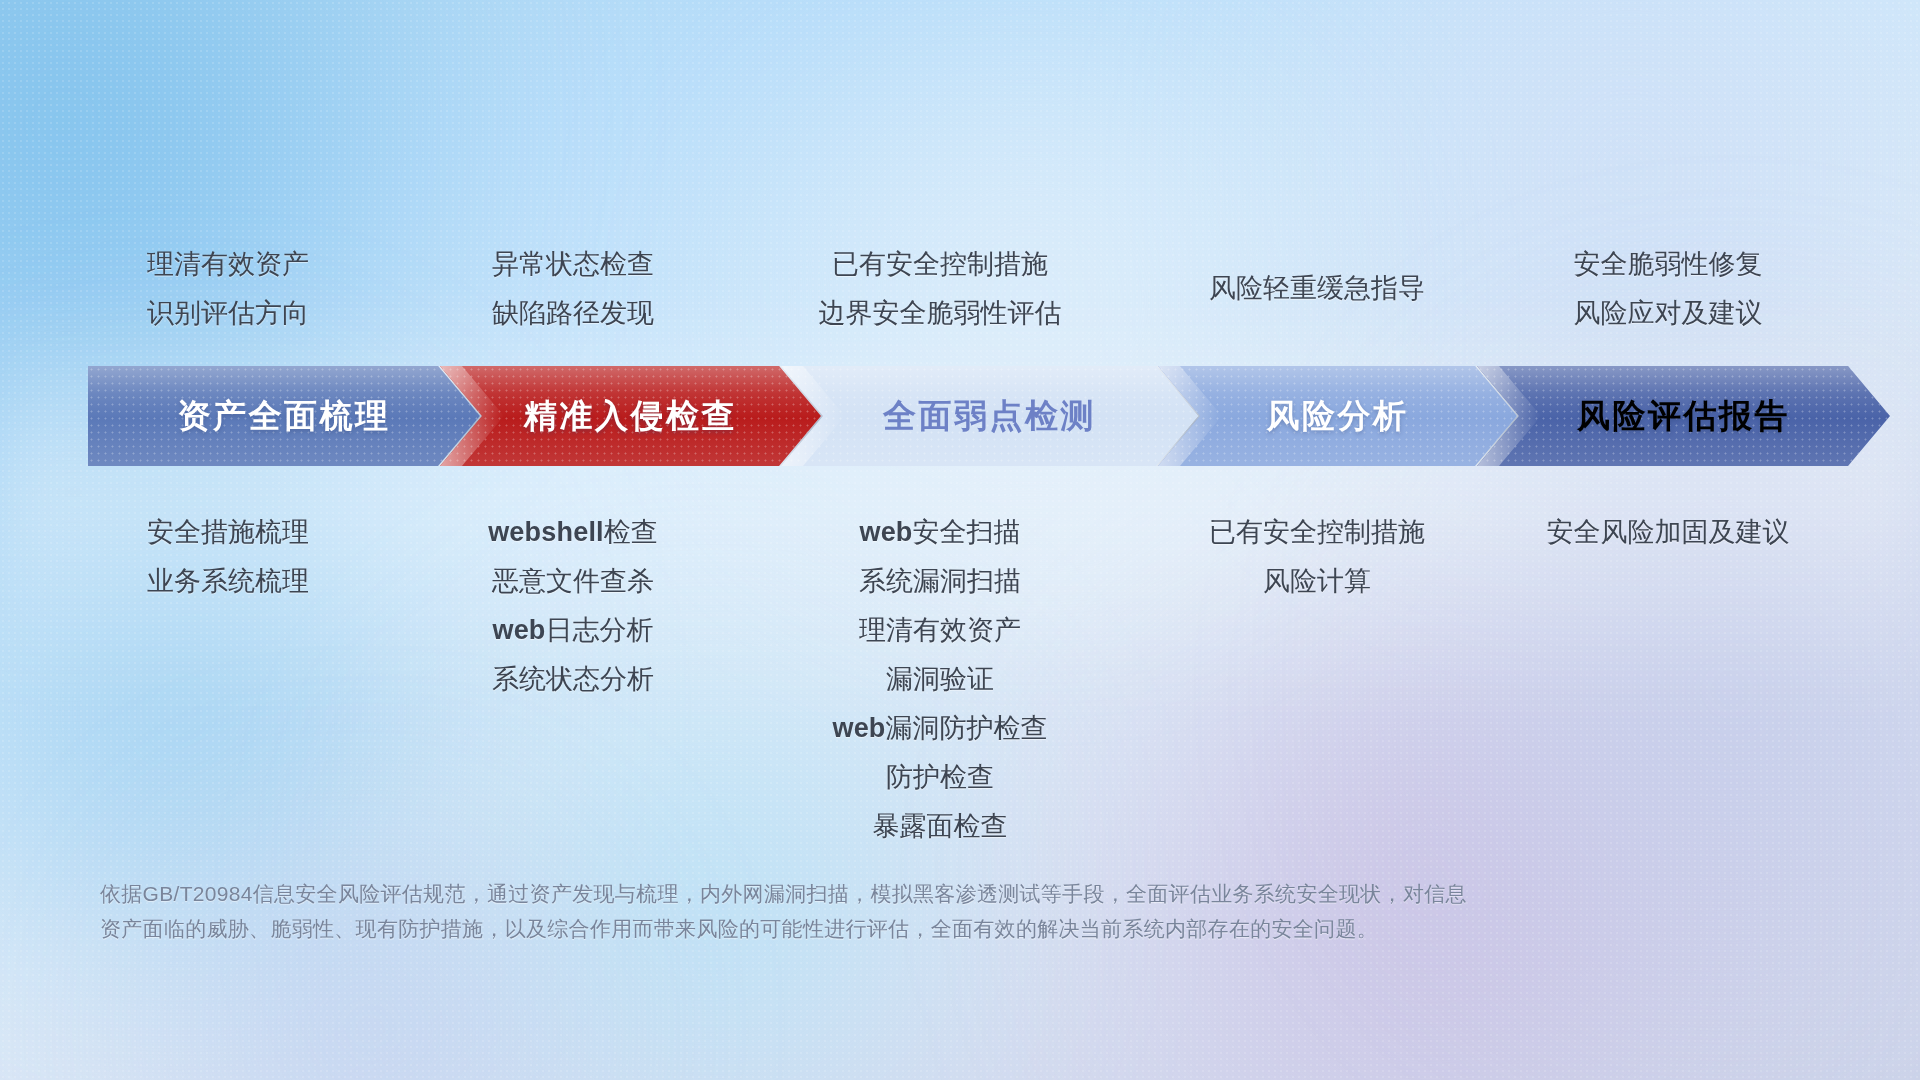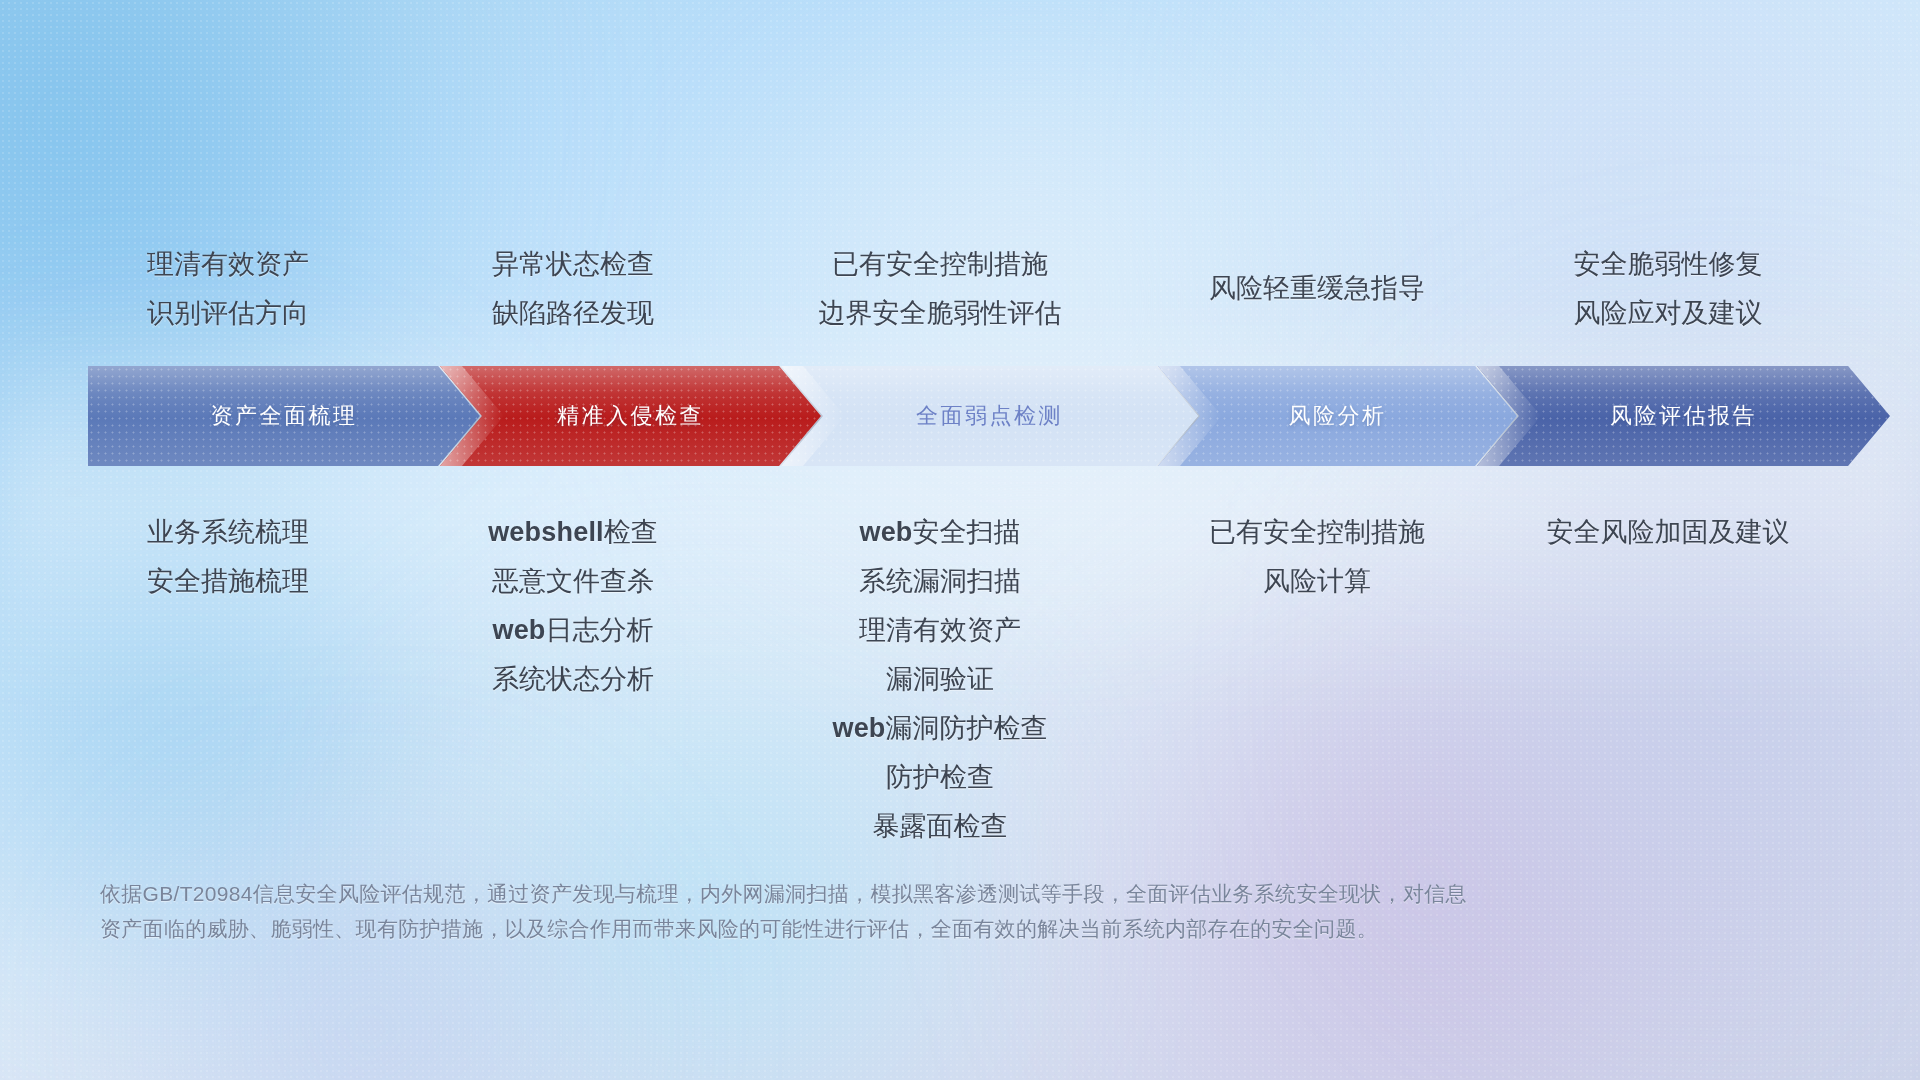--- a/index.html
+++ b/index.html
@@ -63,21 +63,21 @@
   .band{position:absolute;left:88px;top:366px;width:1760px;height:100px;}
   .arrow{
     position:absolute;top:0;height:100px;
     display:flex;align-items:center;justify-content:center;
     clip-path:polygon(0 0, calc(100% - 42px) 0, 100% 50%, calc(100% - 42px) 100%, 0 100%, 42px 50%);
   }
   .arrow.first{
     clip-path:polygon(0 0, calc(100% - 42px) 0, 100% 50%, calc(100% - 42px) 100%, 0 100%);
   }
   .arrow .lbl{
-    font-size:22px;font-weight:400;letter-spacing:2.5px;
+    font-size:33px;font-weight:700;letter-spacing:2.5px;
     position:relative;z-index:3;white-space:nowrap;
   }
   .arrow .gloss{
     position:absolute;inset:0;z-index:2;pointer-events:none;
     background:linear-gradient(180deg,rgba(255,255,255,.34) 0%,rgba(255,255,255,.10) 28%,rgba(255,255,255,0) 52%,rgba(255,255,255,.12) 100%);
   }
   .arrow .edge{
     position:absolute;left:0;top:0;width:64px;height:100px;z-index:2;pointer-events:none;
     background:linear-gradient(90deg,rgba(255,255,255,.55),rgba(255,255,255,0));
     clip-path:polygon(0 0, 22px 0, 64px 50%, 22px 100%, 0 100%, 42px 50%);
@@ -169,29 +169,29 @@
         <div class="gloss"></div>
         <div class="speck"></div>
         <div class="edge"></div>
         <div class="lbl" style="color: rgb(255, 255, 255); text-shadow: rgba(40, 60, 110, 0.3) 0px 2px 4px;">风险分析</div>
       </div>
       <div class="chev" style="left: 1068px;"></div>
       <div class="arrow" style="left: 1389px; width: 413px; background: rgb(74, 99, 168); z-index: 6;">
         <div class="gloss"></div>
         <div class="speck"></div>
         <div class="edge"></div>
-        <div class="lbl" style="color: #ffffff; text-shadow: rgba(40, 60, 110, 0.3) 0px 2px 4px;">风险评估报告</div>
+        <div class="lbl" style="color: #000000; text-shadow: rgba(40, 60, 110, 0.3) 0px 2px 4px;">风险评估报告</div>
       </div>
       <div class="chev" style="left: 1387px;"></div>
     </div>
 
   <div class="cols" id="bottom-row">
       <div class="col" style="left: 38px; top: 508px; width: 380px;">
+        <div class="bot-item"><span>安全措施梳理</span></div>
         <div class="bot-item"><span>业务系统梳理</span></div>
-        <div class="bot-item"><span>安全措施梳理</span></div>
       </div>
       <div class="col" style="left: 383px; top: 508px; width: 380px;">
         <div class="bot-item has-latin"><span class="lat">webshell</span><span>检查</span></div>
         <div class="bot-item"><span>恶意文件查杀</span></div>
         <div class="bot-item has-latin"><span class="lat">web</span><span>日志分析</span></div>
         <div class="bot-item"><span>系统状态分析</span></div>
       </div>
       <div class="col" style="left: 750px; top: 508px; width: 380px;">
         <div class="bot-item has-latin"><span class="lat">web</span><span>安全扫描</span></div>
         <div class="bot-item"><span>系统漏洞扫描</span></div>

